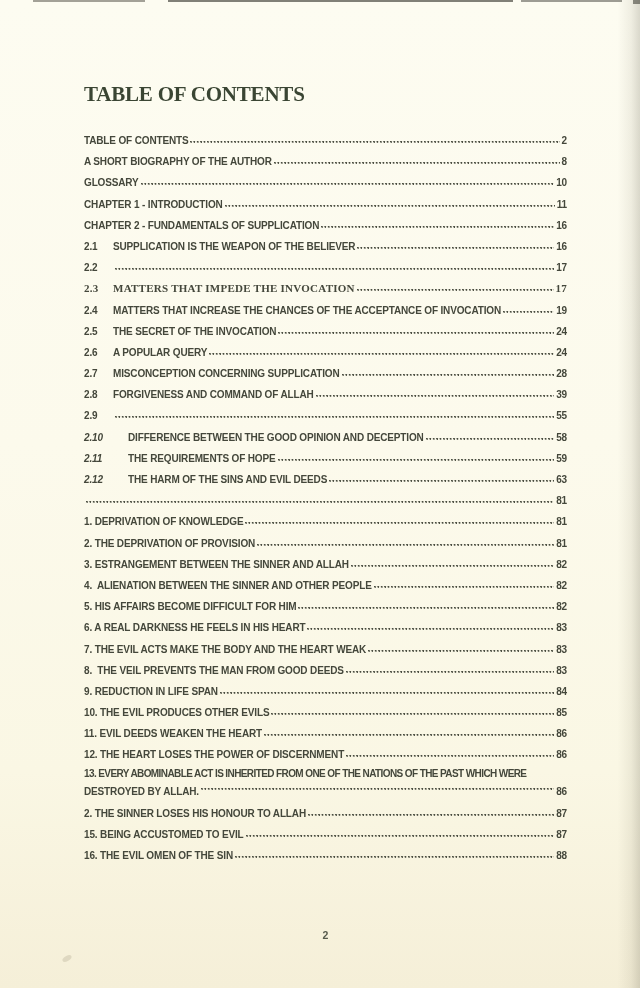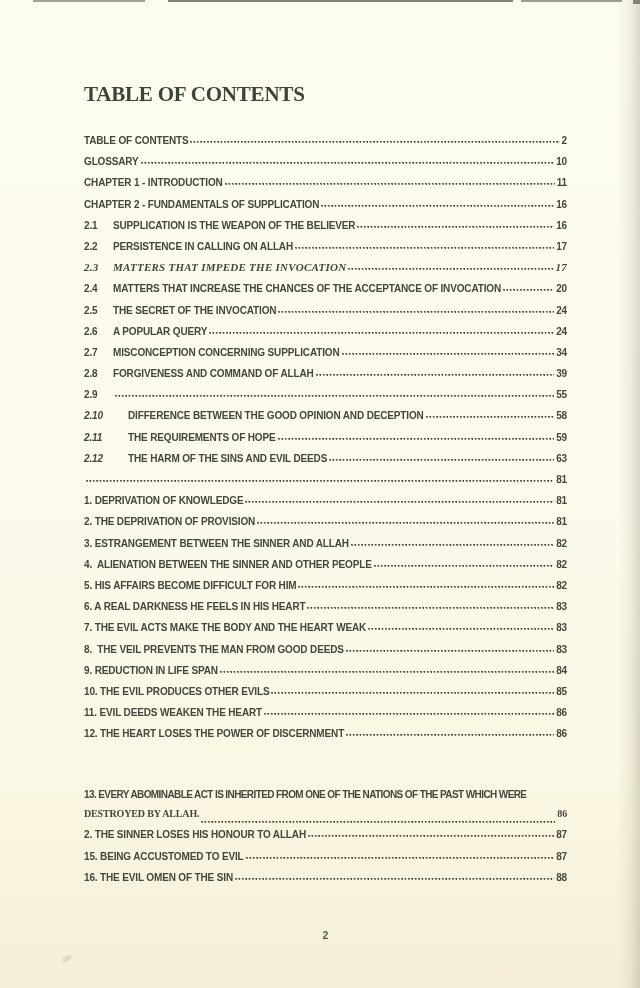--- a/index.html
+++ b/index.html
@@ -37,55 +37,56 @@
   }
   .row .num   { flex:0 0 29px; }
   .row.wide .num { flex:0 0 44px;font-style:italic; }
   .row .label { flex:0 0 auto; }
   .row .leader {
     flex:1 1 8px; height:10px; margin:0 2px 0 2px; min-width:8px;
     background-image:radial-gradient(circle at 1.1px calc(100% - 2.2px), var(--dot) 0.78px, rgba(0,0,0,0) 1.1px);
     background-size:3.4px 10px; background-repeat:repeat-x;
   }
   .row .pg { flex:0 0 auto; }
-  .row.serif { font-family:"Liberation Serif", serif; font-size:11px; letter-spacing:0.25px;font-style:italic; }
+  .row.serif { font-family:"Liberation Serif", serif; font-size:11px; letter-spacing:0.25px; }
 
   .row.twoline { display:block; height:37px; }
-  .row.twoline .l1 { height:15.5px; line-height:15.5px; letter-spacing:-0.6px; white-space:pre;margin-top:43px; }
-  .row.twoline .l2 { display:flex; align-items:flex-end; height:21.5px; line-height:21.5px;font-family:Liberation Serif, serif; }
+  .row.twoline .l1 { height:15.5px; line-height:15.5px; letter-spacing:-0.6px; white-space:pre; }
+  .row.twoline .l2 { display:flex; align-items:flex-start; height:21.5px; line-height:21.5px; }
 
   .footer {
     position:absolute; left:84px; top:929px; width:483px; text-align:center;
     font-size:10.5px; font-weight:bold; color:var(--footer);
   }
 </style>
 </head>
 <body style="--paper: #fbf9ea; --text: #44473b; --title: #3a4533; --dot: #4a4d40; --footer: #565a4c;">
 
 <div class="page">
   <div class="topline a"></div>
   <div class="topline b"></div>
   <div class="topline c"></div>
   <div class="topline d"></div>
   <div class="smudge"></div>
 
   <h1 class="title">TABLE OF CONTENTS</h1>
 
   <div class="toc">
       <div class="row"><span class="label">TABLE OF CONTENTS</span><span class="leader"></span><span class="pg">2</span></div>
+      <div class="row"><span class="label">A SHORT BIOGRAPHY OF THE AUTHOR</span><span class="leader"></span><span class="pg">8</span></div>
       <div class="row"><span class="label">GLOSSARY</span><span class="leader"></span><span class="pg">10</span></div>
       <div class="row"><span class="label">CHAPTER 1 - INTRODUCTION</span><span class="leader"></span><span class="pg">11</span></div>
       <div class="row"><span class="label">CHAPTER 2 - FUNDAMENTALS OF SUPPLICATION</span><span class="leader"></span><span class="pg">16</span></div>
       <div class="row"><span class="num">2.1</span><span class="label">SUPPLICATION IS THE WEAPON OF THE BELIEVER</span><span class="leader"></span><span class="pg">16</span></div>
-      <div class="row"><span class="num">2.2</span><span class="label">PERSISTENCE IN CALLING ON ALLAH</span><span class="leader"></span><span class="pg">17</span></div>
+      <div class="row"><span class="num">2.2</span><span class="leader"></span><span class="pg">17</span></div>
       <div class="row serif"><span class="num">2.3</span><span class="label">MATTERS THAT IMPEDE THE INVOCATION</span><span class="leader"></span><span class="pg">17</span></div>
-      <div class="row"><span class="num">2.4</span><span class="label">MATTERS THAT INCREASE THE CHANCES OF THE ACCEPTANCE OF INVOCATION</span><span class="leader"></span><span class="pg">20</span></div>
+      <div class="row"><span class="num">2.4</span><span class="label">MATTERS THAT INCREASE THE CHANCES OF THE ACCEPTANCE OF INVOCATION</span><span class="leader"></span><span class="pg">19</span></div>
       <div class="row"><span class="num">2.5</span><span class="label">THE SECRET OF THE INVOCATION</span><span class="leader"></span><span class="pg">24</span></div>
       <div class="row"><span class="num">2.6</span><span class="label">A POPULAR QUERY</span><span class="leader"></span><span class="pg">24</span></div>
-      <div class="row"><span class="num">2.7</span><span class="label">MISCONCEPTION CONCERNING SUPPLICATION</span><span class="leader"></span><span class="pg">34</span></div>
+      <div class="row"><span class="num">2.7</span><span class="label">MISCONCEPTION CONCERNING SUPPLICATION</span><span class="leader"></span><span class="pg">28</span></div>
       <div class="row"><span class="num">2.8</span><span class="label">FORGIVENESS AND COMMAND OF ALLAH</span><span class="leader"></span><span class="pg">39</span></div>
       <div class="row"><span class="num">2.9</span><span class="leader"></span><span class="pg">55</span></div>
       <div class="row wide"><span class="num">2.10</span><span class="label">DIFFERENCE BETWEEN THE GOOD OPINION AND DECEPTION</span><span class="leader"></span><span class="pg">58</span></div>
       <div class="row wide"><span class="num">2.11</span><span class="label">THE REQUIREMENTS OF HOPE</span><span class="leader"></span><span class="pg">59</span></div>
       <div class="row wide"><span class="num">2.12</span><span class="label">THE HARM OF THE SINS AND EVIL DEEDS</span><span class="leader"></span><span class="pg">63</span></div>
       <div class="row"><span class="leader"></span><span class="pg">81</span></div>
       <div class="row"><span class="label">1. DEPRIVATION OF KNOWLEDGE</span><span class="leader"></span><span class="pg">81</span></div>
       <div class="row"><span class="label">2. THE DEPRIVATION OF PROVISION</span><span class="leader"></span><span class="pg">81</span></div>
       <div class="row"><span class="label">3. ESTRANGEMENT BETWEEN THE SINNER AND ALLAH</span><span class="leader"></span><span class="pg">82</span></div>
       <div class="row"><span class="label">4.  ALIENATION BETWEEN THE SINNER AND OTHER PEOPLE</span><span class="leader"></span><span class="pg">82</span></div>

